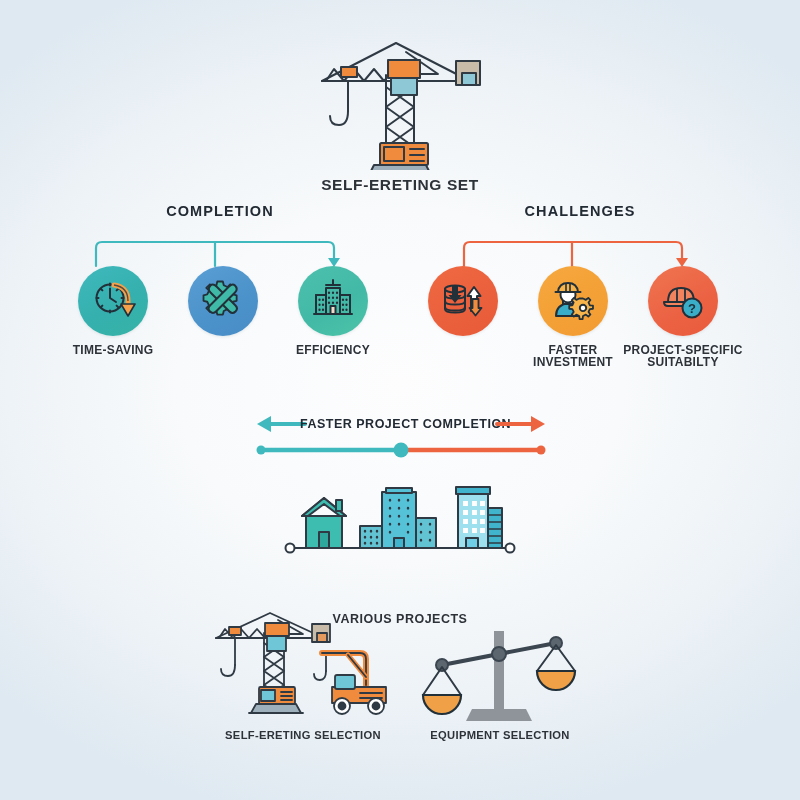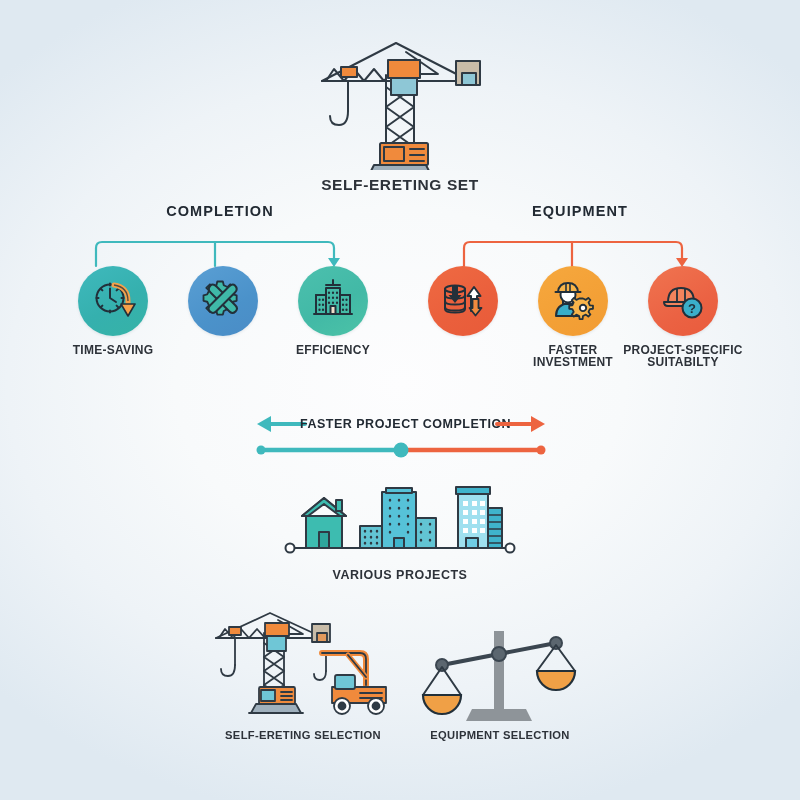--- a/index.html
+++ b/index.html
@@ -57,20 +57,21 @@
     text-align: center;
     white-space: nowrap;
   }
   .caption {
     font-size: 12.5px;
     font-weight: bold;
     letter-spacing: 0.5px;
     color: #2d3239;
     text-align: center;
     white-space: nowrap;
+    margin-top: 44px;
   }
   .caption-sm {
     font-size: 11.2px;
     font-weight: bold;
     letter-spacing: 0.3px;
     color: #2d3239;
     text-align: center;
     white-space: nowrap;
   }
 
@@ -129,21 +130,21 @@
 
         <path d="M64 140 L116 140 L122 152 L58 152 Z" fill="#9fb0bd"></path>
         <path d="M60 152 L120 152"></path>
       </g>
     </svg>
   </div>
 
   <div class="abs title-main" style="left:290px; top:176px; width:220px;">SELF-ERETING SET</div>
 
   <div class="abs section-head" style="left:150px; top:203px; width:140px;">COMPLETION</div>
-  <div class="abs section-head" style="left:510px; top:203px; width:140px;">EQUIPMENT</div>
+  <div class="abs section-head" style="left:510px; top:203px; width:140px;">CHALLENGES</div>
 
   <div class="abs" style="left:80px; top:236px;">
     <svg width="285" height="36" viewBox="0 0 285 36">
       <path d="M16 30 L16 12 Q16 6 22 6 L248 6 Q254 6 254 12 L254 22" fill="none" stroke="#3fb9bd" stroke-width="2.2" stroke-linecap="round"></path>
       <path d="M135 6 L135 30" fill="none" stroke="#3fb9bd" stroke-width="2.2" stroke-linecap="round"></path>
       <path d="M248 22 L254 31 L260 22 Z" fill="#3fb9bd"></path>
     </svg>
   </div>
 
   <div class="abs" style="left:450px; top:236px;">

